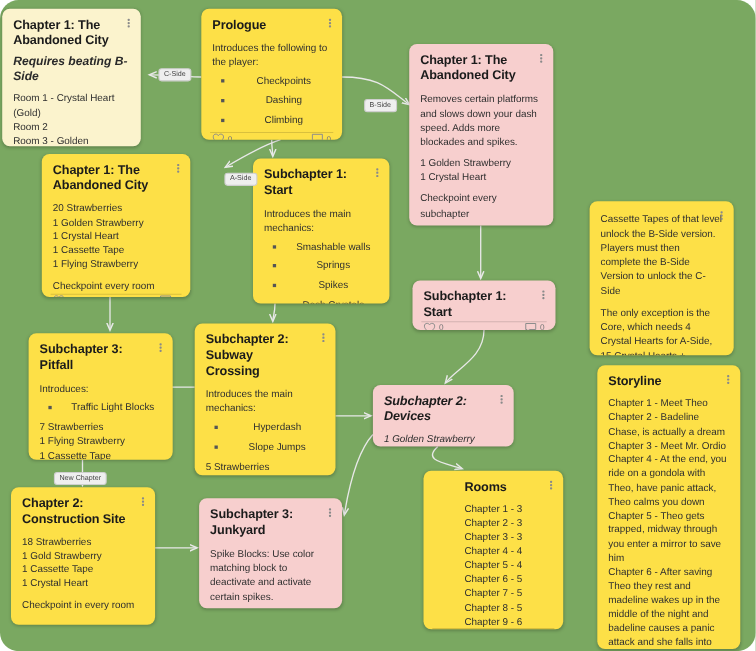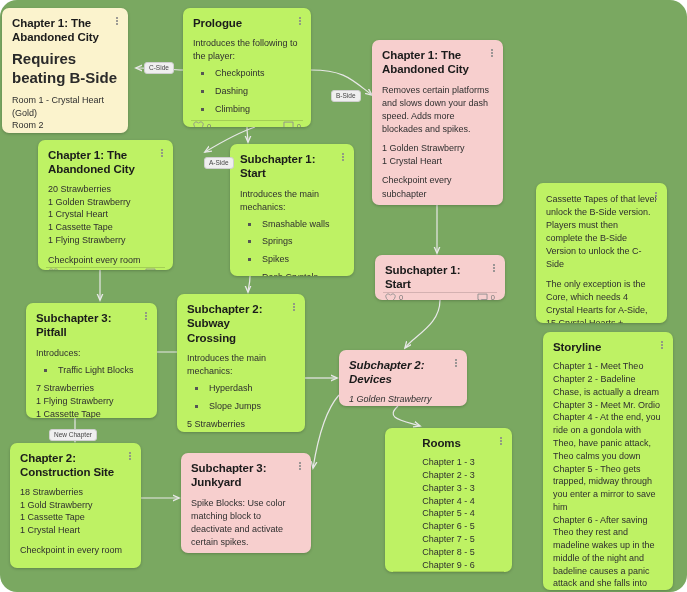--- a/index.html
+++ b/index.html
@@ -21,36 +21,37 @@
     border-radius: 7px;
     background: #ffffff;
     box-shadow: 0 1px 3px rgba(0,0,0,.22);
     padding: 8px 10px 0 10px;
     display: flex;
     flex-direction: column;
     overflow: hidden;
   }
   .card.cream { background: #fbf3cd; }
   .card.pink  { background: #f7cfce; }
-  .card.white { background: #bef264; }
+  .card.white { background: #fde047; }
 
   .card-title {
     font-size: 11.5px;
     font-weight: bold;
     color: #1b1b1b;
     line-height: 1.25;
     padding-right: 14px;
     letter-spacing: -0.1px;
   }
   .card-sub {
-    font-size: 15px;
+    font-size: 11px;
     font-weight: bold;
     color: #2a2a2a;
     margin-top: 4px;
     line-height: 1.3;
+    font-style: italic;
   }
   .card-body { flex: 1 1 auto; }
   .para {
     font-size: 9px;
     color: #2f2f2f;
     line-height: 1.45;
     margin-top: 7px;
   }
   .para.tight { margin-top: 2px; }
   .lines { margin-top: 6px; }
@@ -60,20 +61,21 @@
     line-height: 1.42;
   }
   ul.bullets { list-style: none; margin: 4px 0 0 0; }
   ul.bullets li {
     font-size: 9px;
     color: #2f2f2f;
     line-height: 1.4;
     padding-left: 22px;
     position: relative;
     margin-bottom: 5px;
+    text-align: center;
   }
   ul.bullets li::before {
     content: "";
     position: absolute;
     left: 8px; top: 5px;
     width: 3px; height: 3px;
     background: #555;
   }
 
   .dots {

